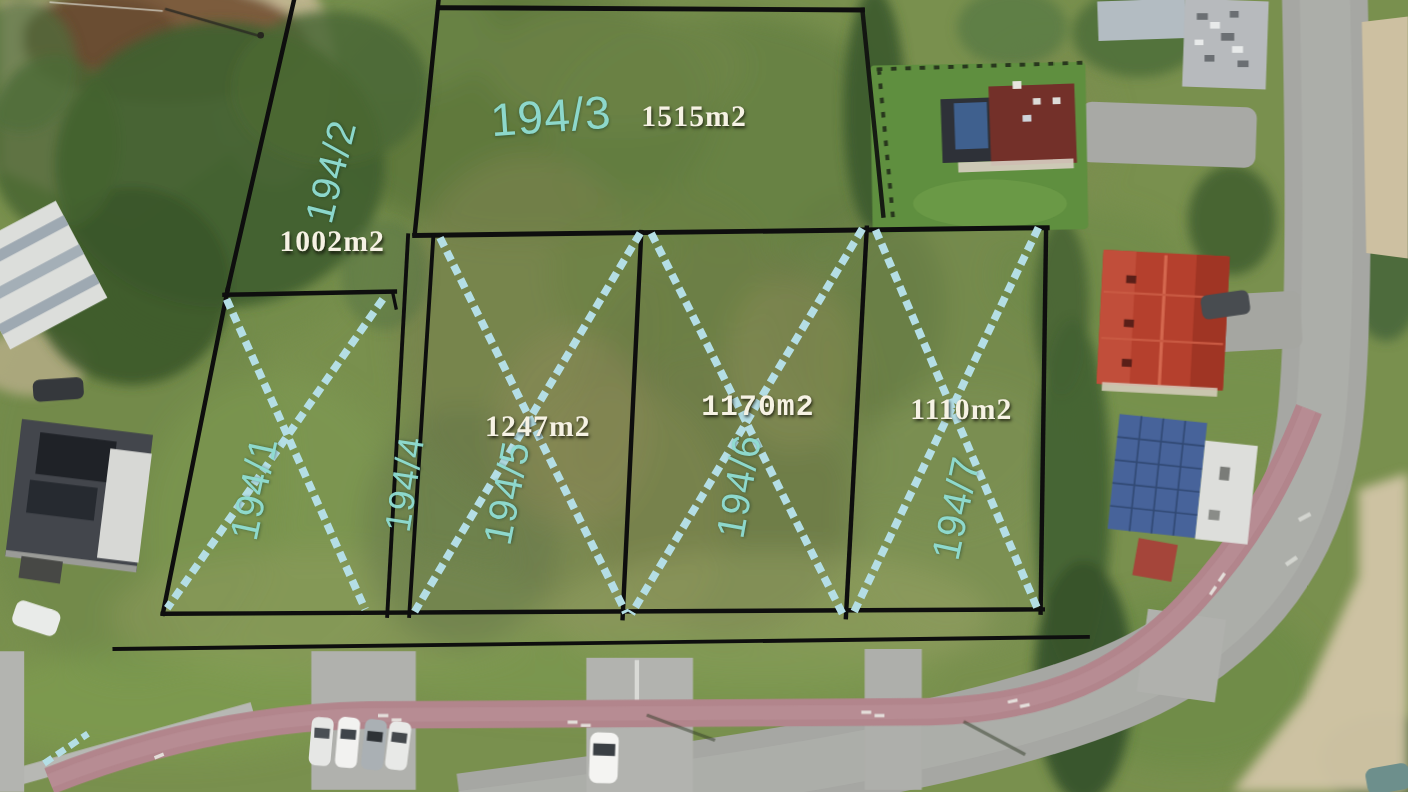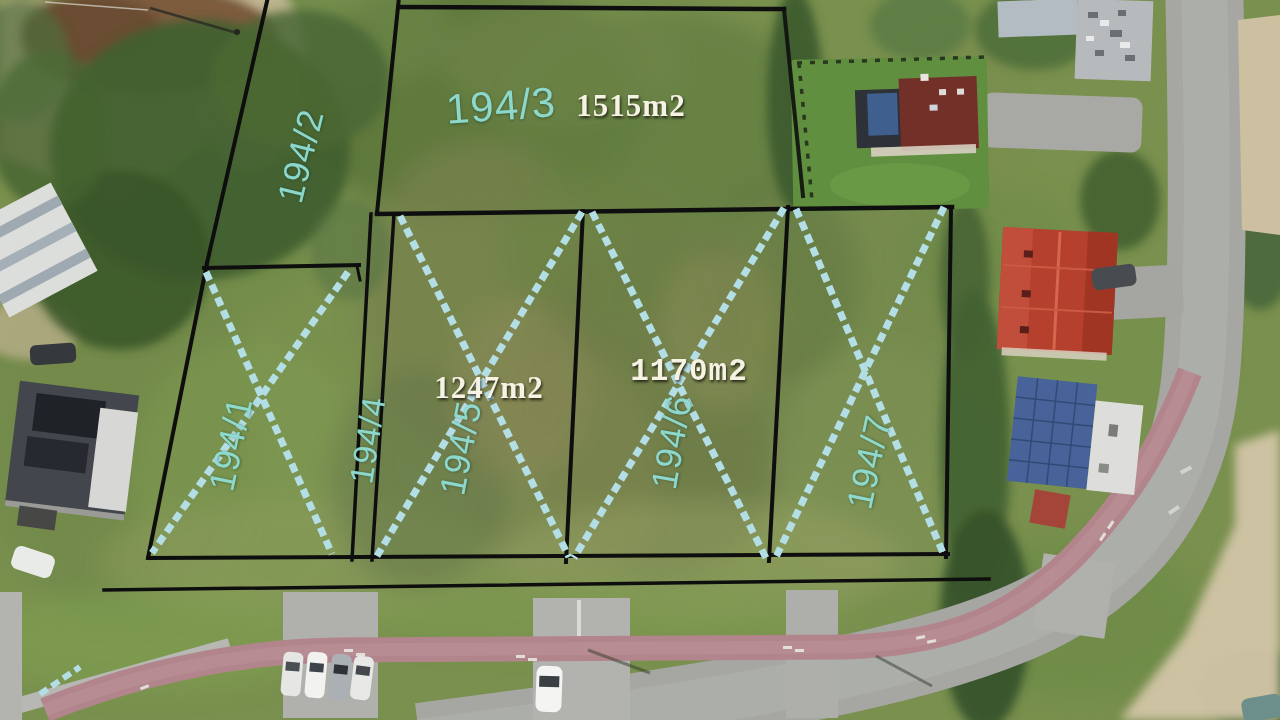--- a/index.html
+++ b/index.html
@@ -4,21 +4,21 @@
 <style>
   html,body{margin:0;padding:0;background:#222;}
   #stage{position:relative;width:1280px;height:720px;overflow:hidden;
          font-family:"Liberation Sans",sans-serif;background:#79904e;}
   #scene{position:absolute;left:0;top:0;width:100%;height:100%;display:block;}
   .labels{position:absolute;left:0;top:0;width:100%;height:100%;z-index:5;pointer-events:none;}
   .plot-num{position:absolute;color:#8fdcd2;font-family:"Liberation Sans",sans-serif;
             font-weight:400;font-size:36px;letter-spacing:1px;white-space:nowrap;
             text-shadow:0 1px 3px rgba(0,45,40,.45);opacity:.96;}
   .plot-area{position:absolute;color:#f6f2e4;font-family:"Liberation Serif",serif;
-             font-weight:700;font-size:31px;letter-spacing:1px;white-space:nowrap;
+             font-weight:700;font-size:27px;letter-spacing:1px;white-space:nowrap;
              text-shadow:1px 2px 3px rgba(15,15,8,.8);}
 </style>
 </head>
 <body>
 
 <div id="stage">
 
 <svg id="scene" viewBox="0 0 1280 720" preserveAspectRatio="none">
   <defs>
     <filter id="f1" x="-60%" y="-60%" width="220%" height="220%">
@@ -275,18 +275,20 @@
 
 <div class="labels">
   <div class="plot-num" style="left:231px;top:444px;transform:translate(-50%,-50%) rotate(-78deg);">194/1</div>
   <div class="plot-num" style="left:301px;top:156px;transform:translate(-50%,-50%) rotate(-76deg);">194/2</div>
   <div class="plot-num" style="left:501px;top:106px;font-size:42px;transform:translate(-50%,-50%) rotate(-4deg);">194/3</div>
   <div class="plot-num" style="left:368px;top:440px;font-size:33px;transform:translate(-50%,-50%) rotate(-81deg);">194/4</div>
   <div class="plot-num" style="left:461px;top:448px;transform:translate(-50%,-50%) rotate(-79deg);">194/5</div>
   <div class="plot-num" style="left:672px;top:442px;transform:translate(-50%,-50%) rotate(-80deg);">194/6</div>
   <div class="plot-num" style="left:869px;top:462px;transform:translate(-50%,-50%) rotate(-78deg);">194/7</div>
 
+  <div class="plot-area" style="left:302px;top:220px;transform:translate(-50%,-50%);">1002m2</div>
   <div class="plot-area" style="left:631px;top:106px;transform:translate(-50%,-50%);">1515m2</div>
   <div class="plot-area" style="left:489px;top:388px;transform:translate(-50%,-50%);">1247m2</div>
   <div class="plot-area" style="left:689px;top:371px;transform:translate(-50%,-50%);font-family:Liberation Mono, monospace;">1170m2</div>
+  <div class="plot-area" style="left:874px;top:372px;transform:translate(-50%,-50%);">1110m2</div>
 </div>
 
 </div>
 
 </body></html>

